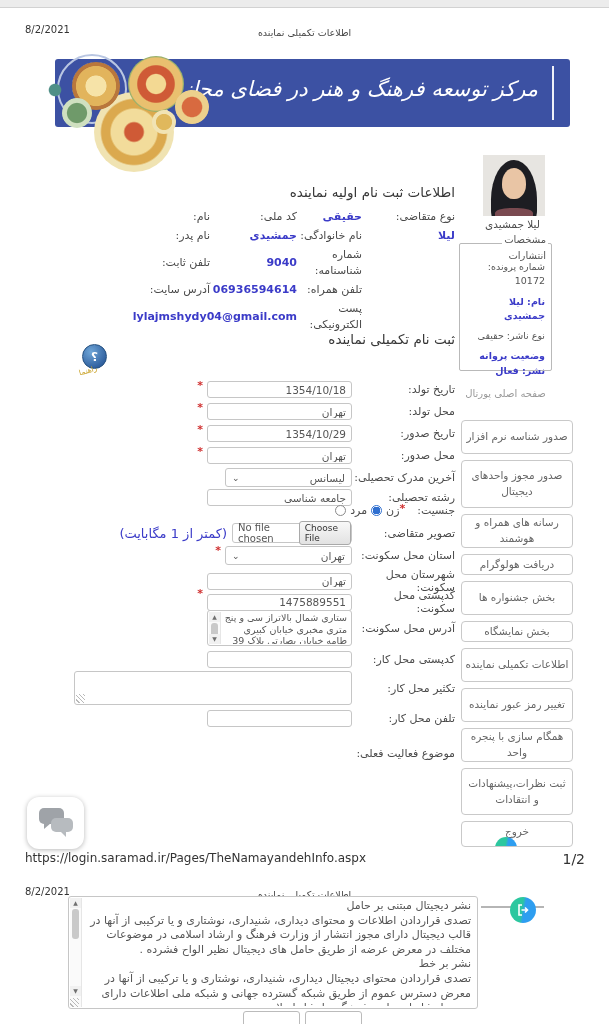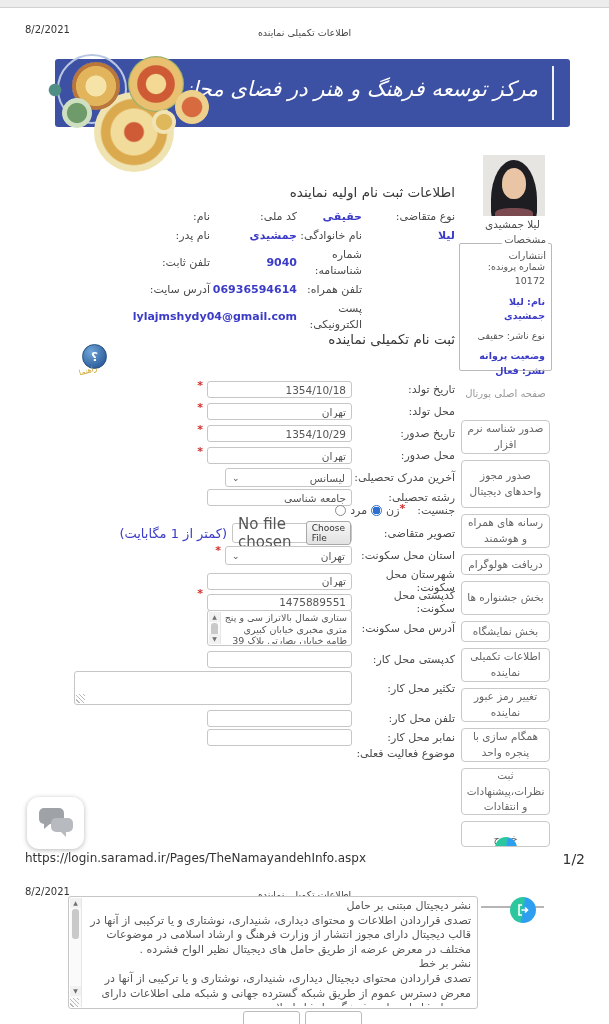--- a/index.html
+++ b/index.html
@@ -31,21 +31,21 @@
   .hijab{position:absolute;left:8px;top:5px;width:46px;height:72px;background:#1d1d22;border-radius:50% 50% 40% 40% / 55% 55% 30% 30%;}
   .face{position:absolute;left:19px;top:13px;width:24px;height:31px;background:#e9c5a5;border-radius:50% 50% 46% 46%;}
   .shirt{position:absolute;left:12px;bottom:-5px;width:38px;height:13px;background:#7a4a50;border-radius:40% 40% 0 0;}
   .p-name{left:465px;top:218px;width:95px;text-align:center;font-size:10.5px;color:#4a4a4a;direction:rtl;}
   .fieldset{left:459px;top:243px;width:93px;height:128px;border:1px solid #b9b9b9;border-radius:2px;box-sizing:border-box;}
   .legend{position:absolute;top:-12px;right:3px;background:#fff;padding:0 2px;font-size:10px;color:#555;direction:rtl;line-height:1.55;}
   .fs-body{position:absolute;top:16px;right:6px;left:5px;direction:rtl;font-size:9.5px;color:#555;line-height:1.5;}
   .fs-field{margin-bottom:6px;}
   .accent{color:#3b3bc8;font-weight:bold;}
   .home-link{left:459px;top:388px;width:93px;text-align:center;font-size:10px;color:#999;direction:rtl;}
-  .mbox{position:absolute;left:461px;width:89px;border:1px solid #c9c9c9;border-radius:4px;background:#fff;display:flex;align-items:center;justify-content:center;text-align:center;font-size:10.5px;color:#666;padding:9px 3px;box-sizing:border-box;direction:rtl;line-height:1.5;overflow:hidden;}
+  .mbox{position:absolute;left:461px;width:112px;border:1px solid #c9c9c9;border-radius:4px;background:#fff;display:flex;align-items:center;justify-content:center;text-align:center;font-size:10.5px;color:#666;padding:2px 3px;box-sizing:border-box;direction:rtl;line-height:1.5;overflow:hidden;}
   .mb-exit-circle{position:absolute;bottom:-13px;left:33px;width:22px;height:22px;border-radius:50%;background:linear-gradient(100deg,#2cc79f 45%,#2e9ef0 55%);}
 
   
   .h2{right:154px;font-size:13.5px;color:#373737;direction:rtl;}
   .igrid{right:154px;top:209px;width:420px;display:grid;grid-template-columns:93px 65px 87px 175px;direction:rtl;font-size:11px;color:#4a4a4a;row-gap:3px;align-items:center;}
   .igrid .cell{text-align:right;direction:rtl;line-height:16px;}
   .ival{color:#3b3bc8;font-weight:600;}
 
   
   .help{left:72px;top:344px;width:44px;height:40px;}
@@ -56,21 +56,21 @@
   .frow{position:absolute;right:154px;display:flex;direction:rtl;align-items:center;font-size:11px;color:#4a4a4a;}
   .flabel{width:103px;flex:0 0 103px;}
   .flabel-auto{flex:0 0 auto;margin-left:8px;}
   .finput{width:145px;height:17px;border:1px solid #c6c6c6;border-radius:3px;font-family:"DejaVu Sans",sans-serif;font-size:10.5px;color:#555;direction:rtl;text-align:right;padding:0 5px;box-sizing:border-box;background:#fff;}
   .fselect{width:127px;height:19px;border:1px solid #c6c6c6;border-radius:3px;display:flex;direction:rtl;align-items:center;justify-content:space-between;padding:0 6px;box-sizing:border-box;font-size:10.5px;color:#555;background:#fff;}
   .sel-arrow{color:#555;font-size:9px;}
   .req{color:#d03030;font-weight:bold;margin-right:4px;align-self:flex-start;line-height:10px;}
   .radio{width:11px;height:11px;border:1px solid #8a8a8a;border-radius:50%;background:#fff;box-sizing:border-box;margin:0 4px;}
   .radio.checked{border:1px solid #2f6fd0;background:radial-gradient(circle,#2f6fd0 0 58%,#fff 62%);}
   .filebox{width:120px;height:20px;border:1px solid #c6c6c6;border-radius:3px;display:flex;direction:ltr;align-items:center;box-sizing:border-box;background:#fff;padding-left:5px;}
-  .filetext{font-size:15px;color:#555;direction:ltr;}
+  .filetext{font-size:10px;color:#555;direction:ltr;}
   .filebtn{margin-left:5px;font-size:9px;color:#333;background:linear-gradient(#f8f8f8,#e2e2e2);border:1px solid #a9a9a9;border-radius:3px;padding:1px 5px;font-family:"DejaVu Sans",sans-serif;}
   .filenote{font-size:13px;color:#3b3bc8;margin-right:5px;}
 
   
   .ta{position:relative;background:#fff;border:1px solid #c6c6c6;border-radius:3px;box-sizing:border-box;overflow:hidden;}
   .ta-home{width:145px;height:36px;}
   .ta-work{width:278px;height:34px;}
   .sb{position:absolute;left:1px;top:1px;bottom:1px;width:11px;background:#fafafa;border-right:1px solid #e6e6e6;}
   .sb-btn{position:absolute;left:0;width:11px;height:10px;background:#f1f1f1;color:#707070;font-size:6px;line-height:10px;text-align:center;}
   .sb-up{top:0;}.sb-dn{bottom:0;}
@@ -292,24 +292,20 @@
     <input class="finput" value="" style="">
   </div>
   <div class="frow" style="top:671px;">
     <span class="flabel">تکثیر محل کار:</span>
     <div class="ta ta-work">
       <div class="grip"></div>
     </div>
   </div>
   <div class="frow" style="top:710px;">
     <span class="flabel">تلفن محل کار:</span>
-    <input class="finput" value="" style="">
-  </div>
-  <div class="frow" style="top:729px;">
-    <span class="flabel">نمابر محل کار:</span>
     <input class="finput" value="" style="">
   </div>
   <div class="frow" style="top:747px;">
     <span class="flabel">موضوع فعالیت فعلی:</span>
   </div>
 
   <div class="abs chat">
     <svg width="40" height="34" viewBox="0 0 40 34">
       <rect x="3" y="2" rx="5" width="25" height="16" fill="#9fa3a8"></rect>
       <path d="M8 17 L8 23 L15 17 Z" fill="#9fa3a8"></path>

